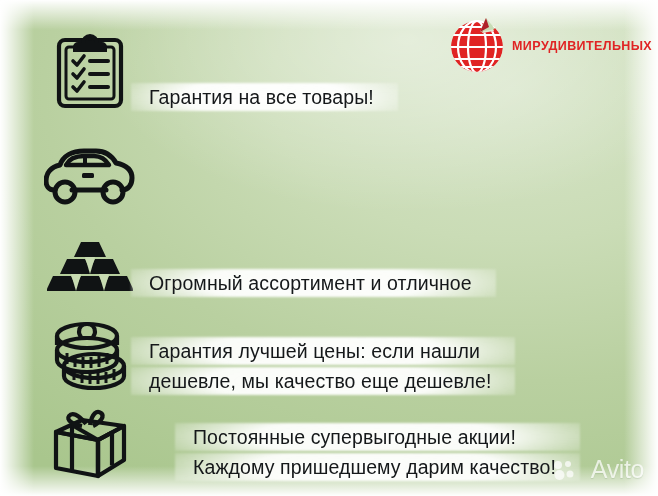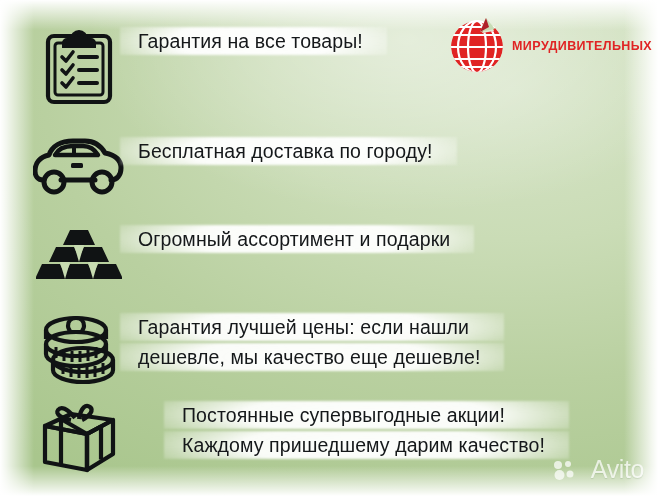--- a/index.html
+++ b/index.html
@@ -36,22 +36,22 @@
   .bg-sheen {
     position: absolute;
     inset: 0;
     background: radial-gradient(70% 50% at 62% 8%, rgba(255,255,255,0.45) 0%, rgba(255,255,255,0) 70%);
   }
 
   
   .row {
     position: absolute;
     display: flex;
-    align-items: flex-start;
-    left: 20px;
+    align-items: flex-end;
+    left: 31px;
     right: 20px;
   }
   .icon-cell {
     width: 118px;
     min-width: 118px;
     display: flex;
     align-items: center;
     justify-content: center;
   }
   .text-cell {
@@ -160,41 +160,38 @@
       <svg width="92" height="64" viewBox="0 0 92 64">
         <path d="M10 44 c-5 0 -8 -4 -8 -9 c0 -8 5 -14 14 -16 c3 -9 12 -14 24 -14 h12 c10 0 16 5 20 12 c10 2 16 7 16 15 c0 7 -4 12 -10 12" fill="none" stroke="#101314" stroke-width="5" stroke-linecap="round" stroke-linejoin="round"></path>
         <line x1="28" y1="44" x2="62" y2="44" stroke="#101314" stroke-width="5" stroke-linecap="round"></line>
         <path d="M22 19 c3 -6 9 -9 18 -9 h10 c8 0 12 4 15 9 z" fill="none" stroke="#101314" stroke-width="4.4" stroke-linejoin="round"></path>
         <line x1="41" y1="11" x2="41" y2="19" stroke="#101314" stroke-width="4"></line>
         <rect x="38" y="27" width="12" height="5" rx="1.5" fill="#101314"></rect>
         <circle cx="21" cy="46" r="10" fill="none" stroke="#101314" stroke-width="5"></circle>
         <circle cx="69" cy="46" r="10" fill="none" stroke="#101314" stroke-width="5"></circle>
       </svg>
     </div>
-    <div class="text-cell">
-      <span class="tline">Бесплатная доставка по городу!</span>
-    </div>
   </div>
 
   <div class="row" style="top:224px; height:74px;">
     <div class="icon-cell">
       <svg width="86" height="62" viewBox="0 0 86 62">
         <path d="M34 6 h18 l7 15 h-32 z" fill="#101314"></path>
         <path d="M20 23 h18 l7 15 h-32 z" fill="#101314"></path>
         <path d="M48 23 h18 l7 15 h-32 z" fill="#101314"></path>
         <path d="M6 40 h18 l7 15 h-32 z" fill="#101314"></path>
         <path d="M34 40 h18 l7 15 h-32 z" fill="#101314"></path>
         <path d="M62 40 h18 l7 15 h-32 z" fill="#101314"></path>
         <path d="M38 21 l5 17 l5 -17 z" fill="#c7dbb1"></path>
         <path d="M24 38 l5 17 l5 -17 z" fill="#c7dbb1"></path>
         <path d="M52 38 l5 17 l5 -17 z" fill="#c7dbb1"></path>
       </svg>
     </div>
     <div class="text-cell">
-      <span class="tline">Огромный ассортимент и подарки</span>
+      <span class="tline">Огромный ассортимент и отличное</span>
     </div>
   </div>
 
   <div class="row" style="top:312px; height:84px;">
     <div class="icon-cell">
       <svg width="82" height="78" viewBox="0 0 82 78">
         <g fill="none" stroke="#101314" stroke-width="4.2">
           <ellipse cx="45" cy="48" rx="30" ry="12"></ellipse>
           <path d="M15 48 v10 c0 6.6 13.4 12 30 12 s30 -5.4 30 -12 v-10"></path>
           <ellipse cx="38" cy="32" rx="30" ry="12"></ellipse>

